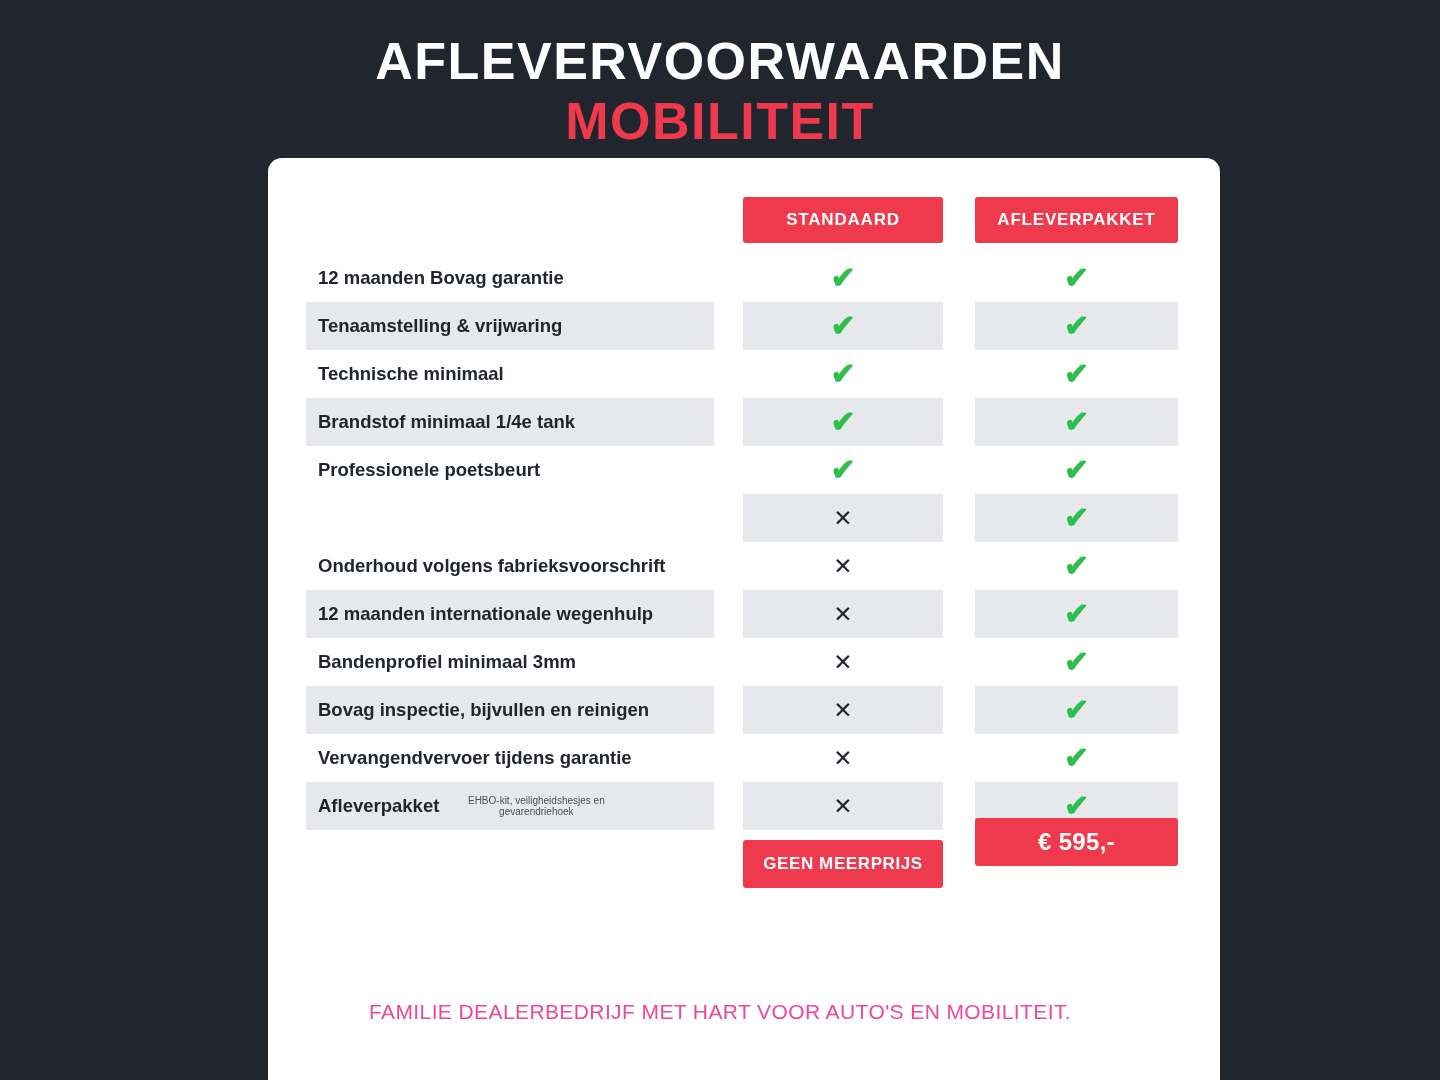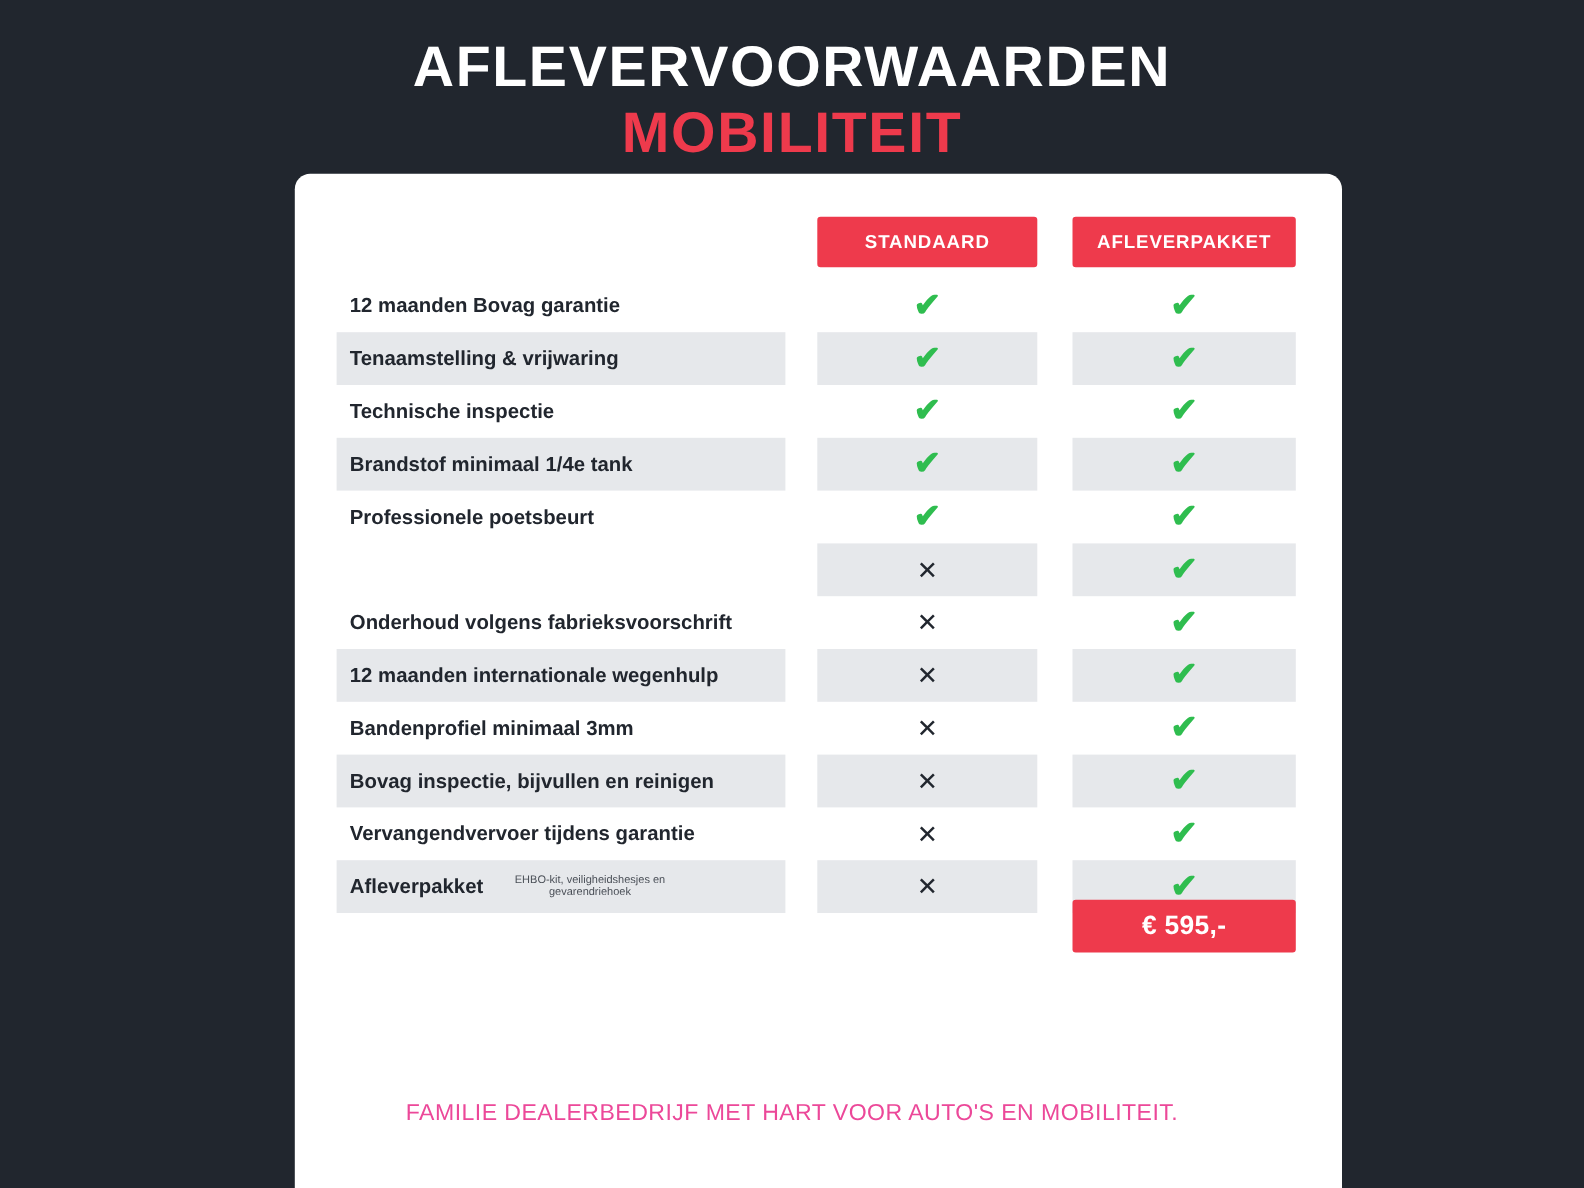--- a/index.html
+++ b/index.html
@@ -207,21 +207,21 @@
           </div>
           <div class="cell c1">
             <span class="mark-yes">✔</span>
           </div>
           <div class="cell c2">
             <span class="mark-yes">✔</span>
           </div>
         </div>
         <div class="row">
           <div class="label">
-            <span>Technische inspectie</span>
+            <span>Technische minimaal</span>
           </div>
           <div class="cell c1">
             <span class="mark-yes">✔</span>
           </div>
           <div class="cell c2">
             <span class="mark-yes">✔</span>
           </div>
         </div>
         <div class="row shaded">
           <div class="label">
@@ -315,20 +315,21 @@
           </div>
           <div class="cell c1">
             <span class="mark-no">✕</span>
           </div>
           <div class="cell c2">
             <span class="mark-yes">✔</span>
           </div>
         </div>
       </div>
 
+    <div class="price standaard">GEEN MEERPRIJS</div>
     <div class="price pakket">€ 595,-</div>
 
   </div>
 </div>
 
 <div class="footer">
   <div class="brand"><span>AUTO </span><b>WINTERS</b></div>
   <div class="tagline">FAMILIE DEALERBEDRIJF MET HART VOOR AUTO'S EN MOBILITEIT.</div>
 </div>
 

